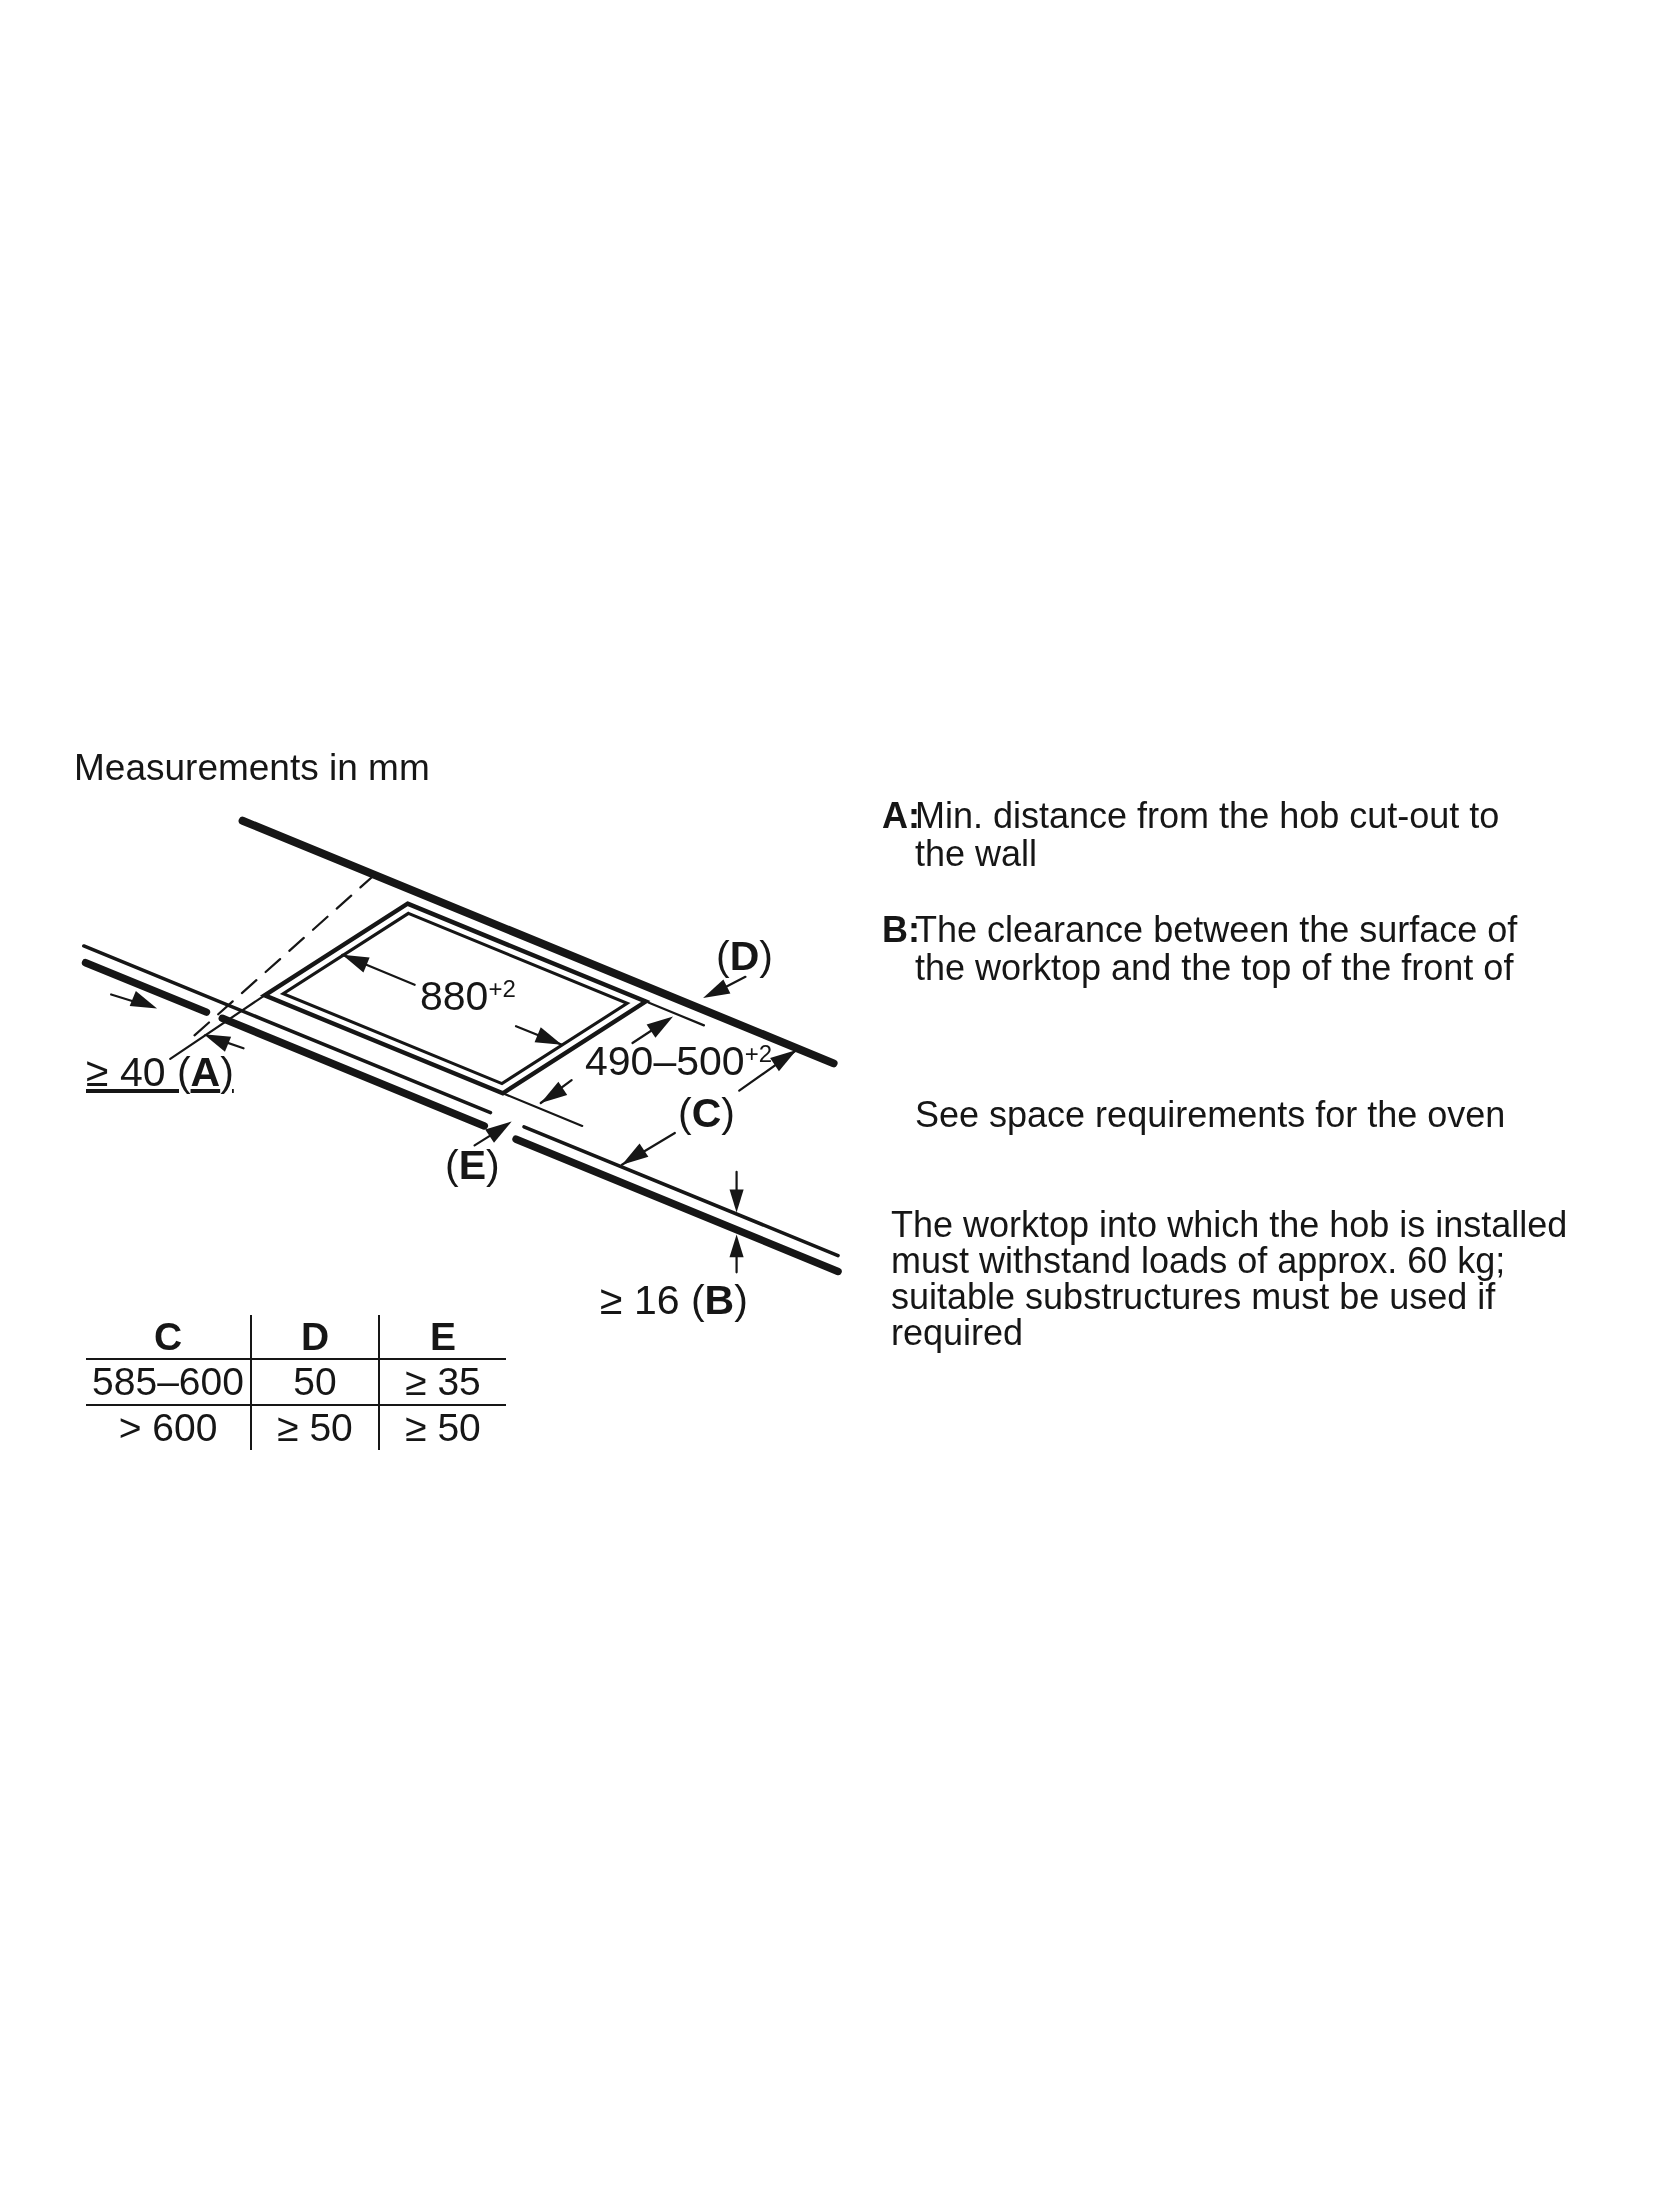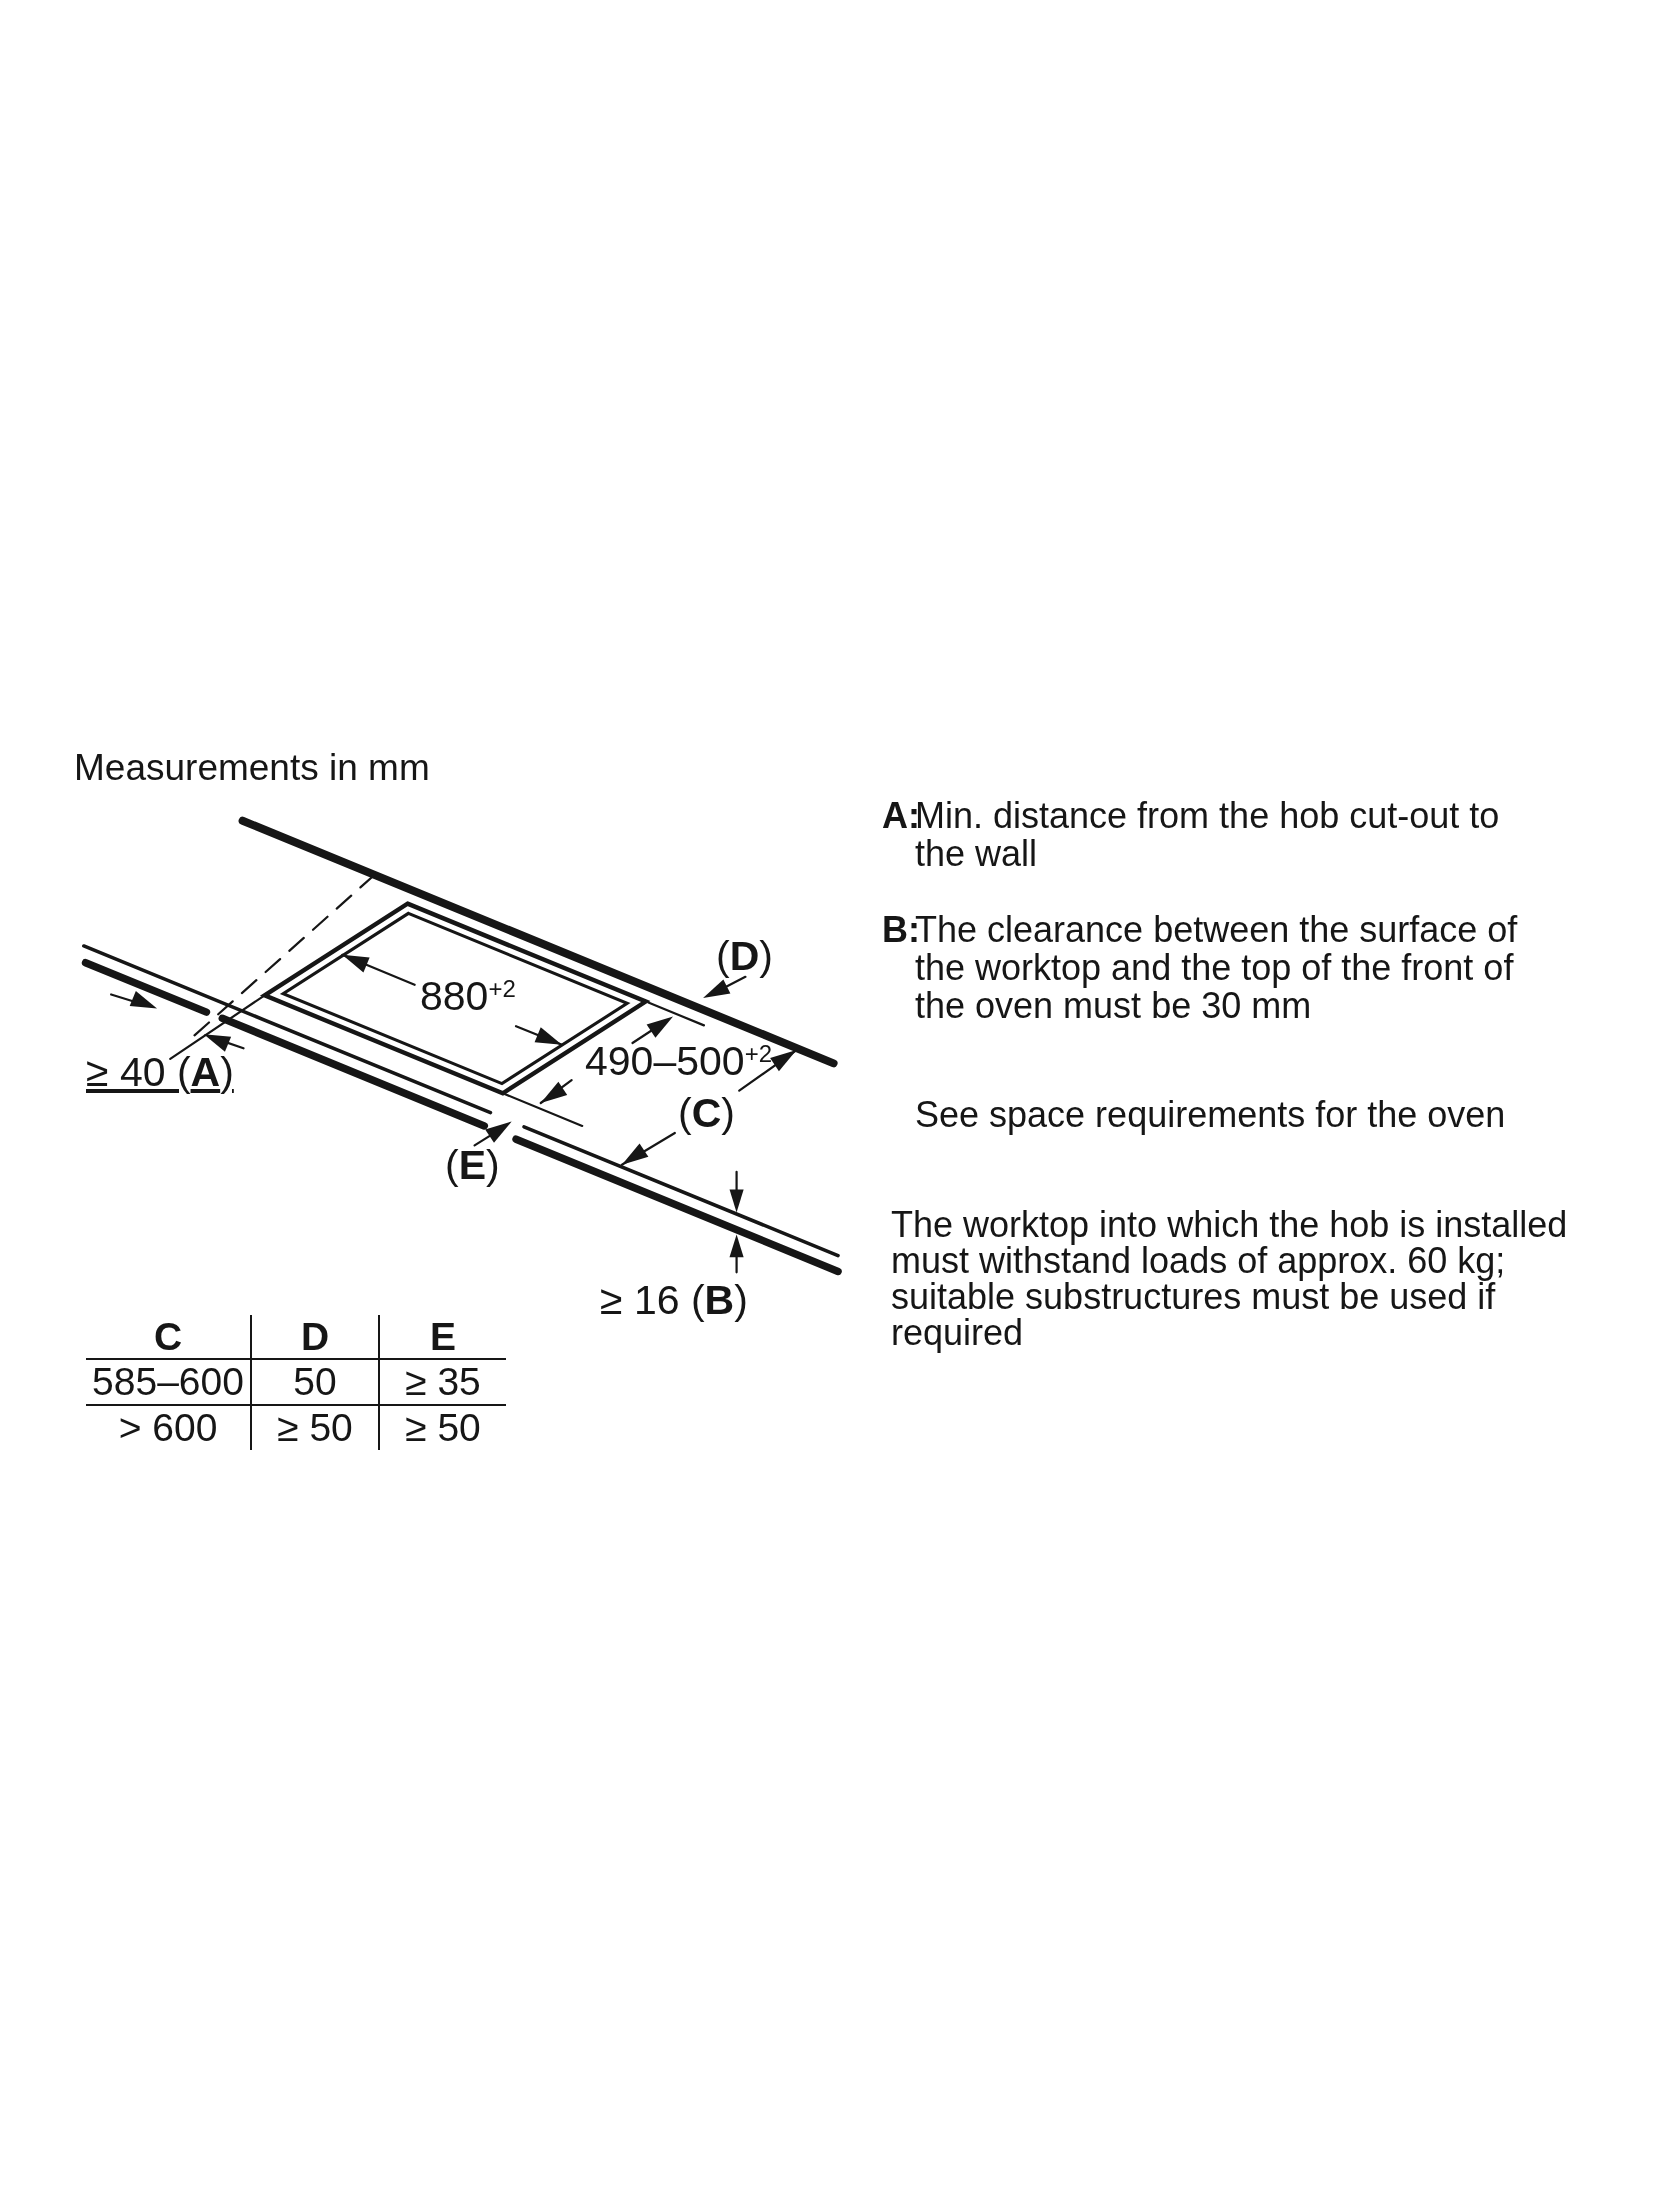--- a/index.html
+++ b/index.html
@@ -110,21 +110,20 @@
     <div class="tcell bt bl">≥ 50</div>
   </div>
 
   <div id="note-a" class="note">
     <div class="nline"><b class="lab">A:</b><span>Min. distance from the hob cut-out to</span></div>
     <div class="nline ind"><span>the wall</span></div>
   </div>
   <div id="note-b" class="note">
     <div class="nline"><b class="lab">B:</b><span>The clearance between the surface of</span></div>
     <div class="nline ind"><span>the worktop and the top of the front of</span></div>
-    <div class="nline ind"><span>the oven must be 30 mm</span></div>
   </div>
   <div id="note-see" class="note">See space requirements for the oven</div>
   <div id="note-para" class="note">
     <div>The worktop into which the hob is installed</div>
     <div>must withstand loads of approx. 60 kg;</div>
     <div>suitable substructures must be used if</div>
     <div>required</div>
   </div>
 
 </div>

